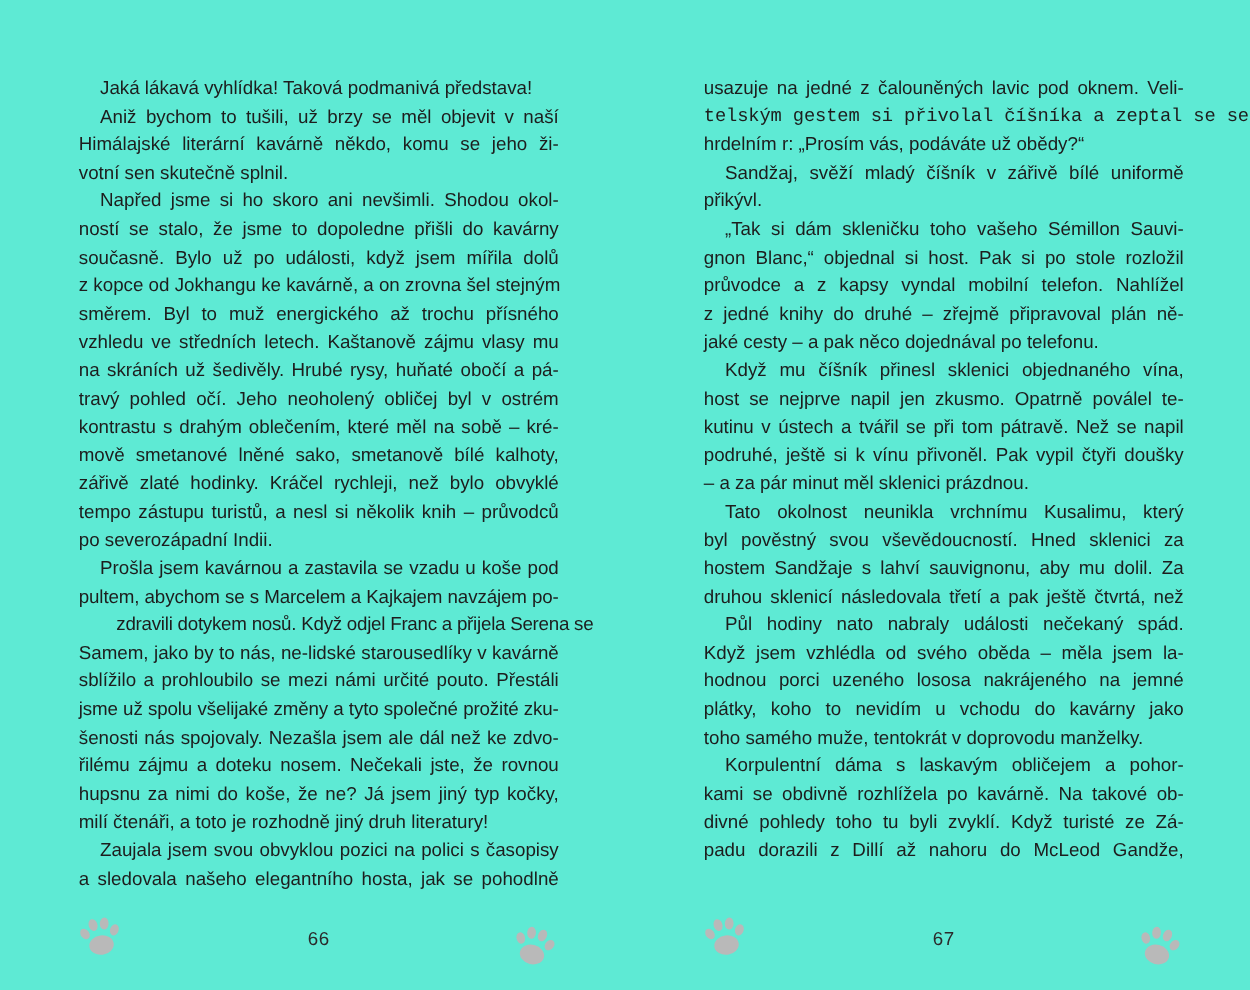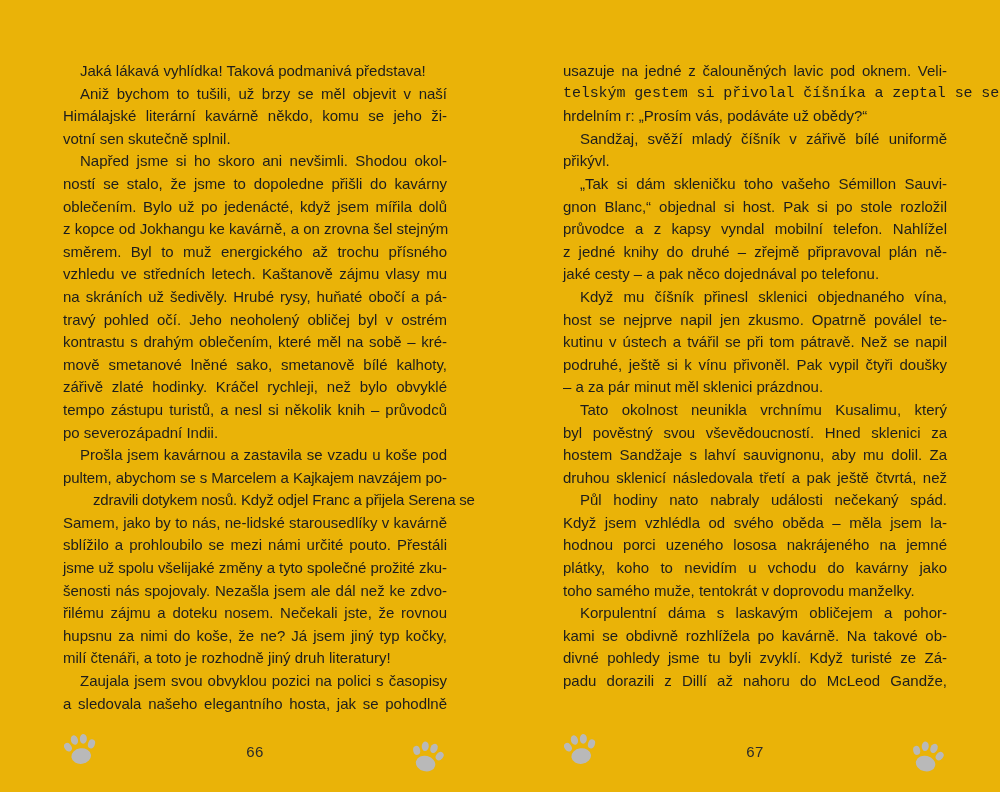--- a/index.html
+++ b/index.html
@@ -11,21 +11,21 @@
     width: 1000px;
     height: 792px;
     position: relative;
     font-family: "Liberation Sans", "DejaVu Sans", sans-serif;
     color: #1d1d1d;
     overflow: hidden;
   }
   .spread {
     position: absolute;
     inset: 0;
-    background: #eab308;
+    background: #5eead4;
   }
   .page {
     position: absolute;
     top: 0;
     width: 500px;
     height: 792px;
   }
   .page.left  { left: 0; }
   .page.right { left: 500px; }
   .text-column {
@@ -79,21 +79,21 @@
 <div class="spread">
 
   <div class="page left">
     <div class="text-column">
         <div class="line indent plast">Jaká lákavá vyhlídka! Taková podmanivá představa!</div>
         <div class="line indent">Aniž bychom to tušili, už brzy se měl objevit v naší</div>
         <div class="line">Himálajské literární kavárně někdo, komu se jeho ži-</div>
         <div class="line plast">votní sen skutečně splnil.</div>
         <div class="line indent">Napřed jsme si ho skoro ani nevšimli. Shodou okol-</div>
         <div class="line">ností se stalo, že jsme to dopoledne přišli do kavárny</div>
-        <div class="line">oblečením. Bylo už po jedenácté, když jsem mířila dolů</div>
+        <div class="line">současně. Bylo už po události, když jsem mířila dolů</div>
         <div class="line">z kopce od Jokhangu ke kavárně, a on zrovna šel stejným</div>
         <div class="line">směrem. Byl to muž energického až trochu přísného</div>
         <div class="line">vzhledu ve středních letech. Kaštanově zájmu vlasy mu</div>
         <div class="line">na skráních už šedivěly. Hrubé rysy, huňaté obočí a pá-</div>
         <div class="line">travý pohled očí. Jeho neoholený obličej byl v ostrém</div>
         <div class="line">kontrastu s drahým oblečením, které měl na sobě – kré-</div>
         <div class="line">mově smetanové lněné sako, smetanově bílé kalhoty,</div>
         <div class="line">zářivě zlaté hodinky. Kráčel rychleji, než bylo obvyklé</div>
         <div class="line">tempo zástupu turistů, a nesl si několik knih – průvodců</div>
         <div class="line plast">po severozápadní Indii.</div>
@@ -158,21 +158,21 @@
         <div class="line">byl pověstný svou vševědoucností. Hned sklenici za</div>
         <div class="line">hostem Sandžaje s lahví sauvignonu, aby mu dolil. Za</div>
         <div class="line">druhou sklenicí následovala třetí a pak ještě čtvrtá, než</div>
         <div class="line indent">Půl hodiny nato nabraly události nečekaný spád.</div>
         <div class="line">Když jsem vzhlédla od svého oběda – měla jsem la-</div>
         <div class="line">hodnou porci uzeného lososa nakrájeného na jemné</div>
         <div class="line">plátky, koho to nevidím u vchodu do kavárny jako</div>
         <div class="line plast">toho samého muže, tentokrát v doprovodu manželky.</div>
         <div class="line indent">Korpulentní dáma s laskavým obličejem a pohor-</div>
         <div class="line">kami se obdivně rozhlížela po kavárně. Na takové ob-</div>
-        <div class="line">divné pohledy jsme tu byli zvyklí. Když turisté ze Zá-</div>
+        <div class="line">divné pohledy toho tu byli zvyklí. Když turisté ze Zá-</div>
         <div class="line">padu dorazili z Dillí až nahoru do McLeod Gandže,</div>
       </div>
     <div class="footer">
       <span class="paw paw-left">
         <svg viewBox="0 0 44 40" xmlns="http://www.w3.org/2000/svg">
           <g class="paw-fill" fill="#b9b9b9">
             <ellipse cx="7" cy="15" rx="4.2" ry="5.6" transform="rotate(-28 7 15)"></ellipse>
             <ellipse cx="16" cy="7.5" rx="4.3" ry="5.9" transform="rotate(-10 16 7.5)"></ellipse>
             <ellipse cx="27" cy="7.5" rx="4.3" ry="5.9" transform="rotate(10 27 7.5)"></ellipse>
             <ellipse cx="36" cy="15" rx="4.2" ry="5.6" transform="rotate(28 36 15)"></ellipse>

